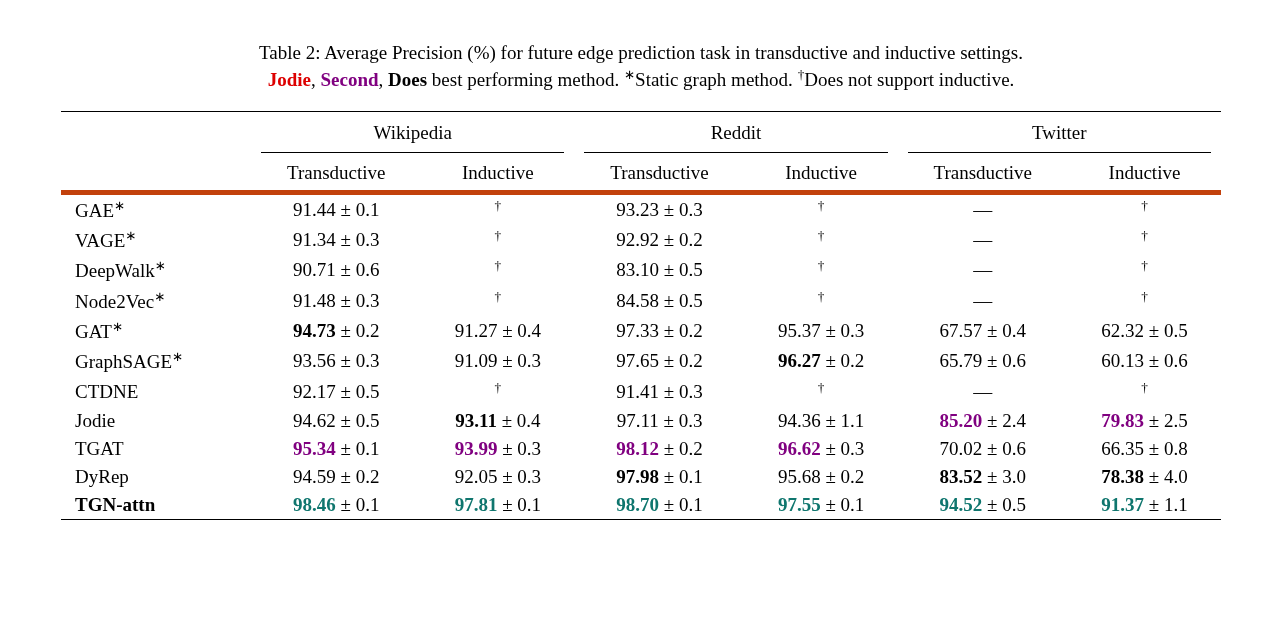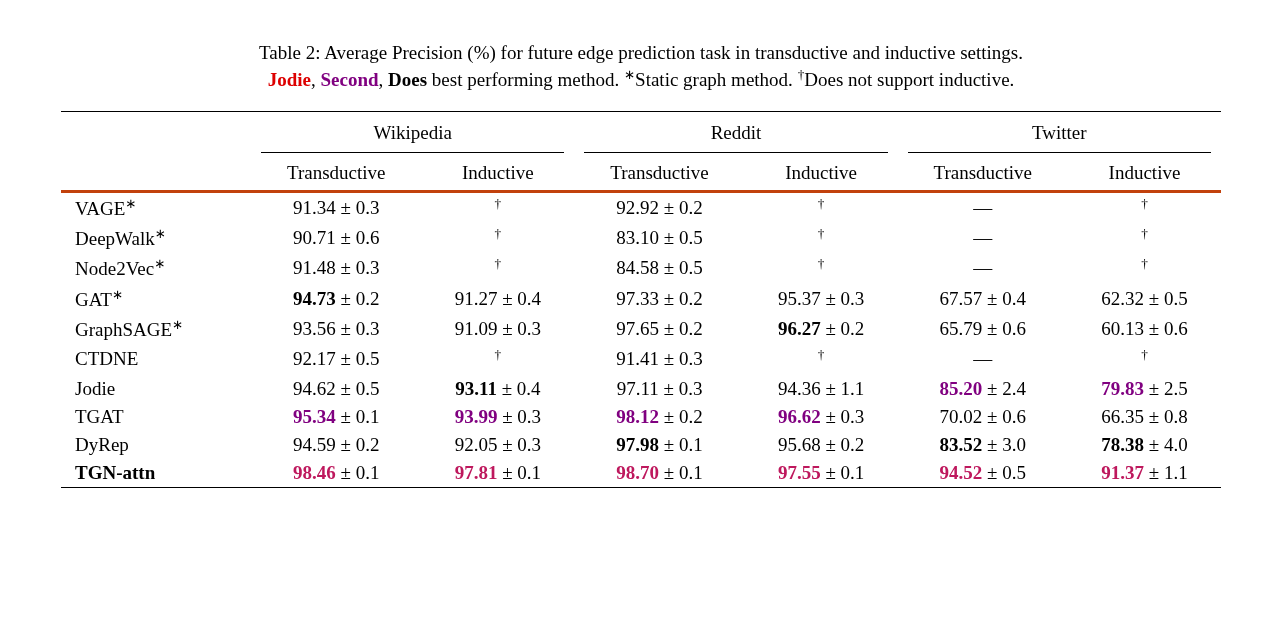--- a/index.html
+++ b/index.html
@@ -31,26 +31,26 @@
     text-align: center;
     white-space: nowrap;
     font-weight: normal;
   }
   td.method {
     text-align: left;
     padding-left: 14px;
   }
   .top-rule td, .top-rule th { border-top: 1.5px solid #000; }
   .bot-rule td, .bot-rule th { border-bottom: 1.5px solid #000; }
-  .mid-rule td, .mid-rule th { border-bottom: 3px solid #c2410c; }
+  .mid-rule td, .mid-rule th { border-bottom: 5px solid #c2410c; }
 
   .val .mean { }
   .val .err { }
   .val.bold .mean { font-weight: bold; }
-  .val.red .mean { font-weight: bold; color: #be185d; }
+  .val.red .mean { font-weight: bold; color: #0f766e; }
   .val.purple .mean { font-weight: bold; color: #800080; text-align: center; }
   .mdash { letter-spacing: 0; }
 
   .bold-method { font-weight: bold; }
   .header-row th { padding-top: 10px; padding-bottom: 6px; }
   .subheader-row th { padding-top: 6px; padding-bottom: 6px; }
 </style>
 </head>
 <body>
 
@@ -86,20 +86,29 @@
         </th>
       </tr>
       <tr class="subheader-row mid-rule">
         <th></th>
         <th>Transductive</th>
         <th>Inductive</th>
         <th>Transductive</th>
         <th>Inductive</th>
         <th>Transductive</th>
         <th>Inductive</th>
+      </tr>
+      <tr>
+        <td class="method">GAE<span class="sup">∗</span></td>
+        <td><span class="val "><span class="mean">91.44</span><span class="err"> ± 0.1</span></span></td>
+        <td><span class="sup">†</span></td>
+        <td><span class="val "><span class="mean">93.23</span><span class="err"> ± 0.3</span></span></td>
+        <td><span class="sup">†</span></td>
+        <td class="mdash">—</td>
+        <td><span class="sup">†</span></td>
       </tr>
       <tr>
         <td class="method">VAGE<span class="sup">∗</span></td>
         <td><span class="val "><span class="mean">91.34</span><span class="err"> ± 0.3</span></span></td>
         <td><span class="sup">†</span></td>
         <td><span class="val "><span class="mean">92.92</span><span class="err"> ± 0.2</span></span></td>
         <td><span class="sup">†</span></td>
         <td class="mdash">—</td>
         <td><span class="sup">†</span></td>
       </tr>

